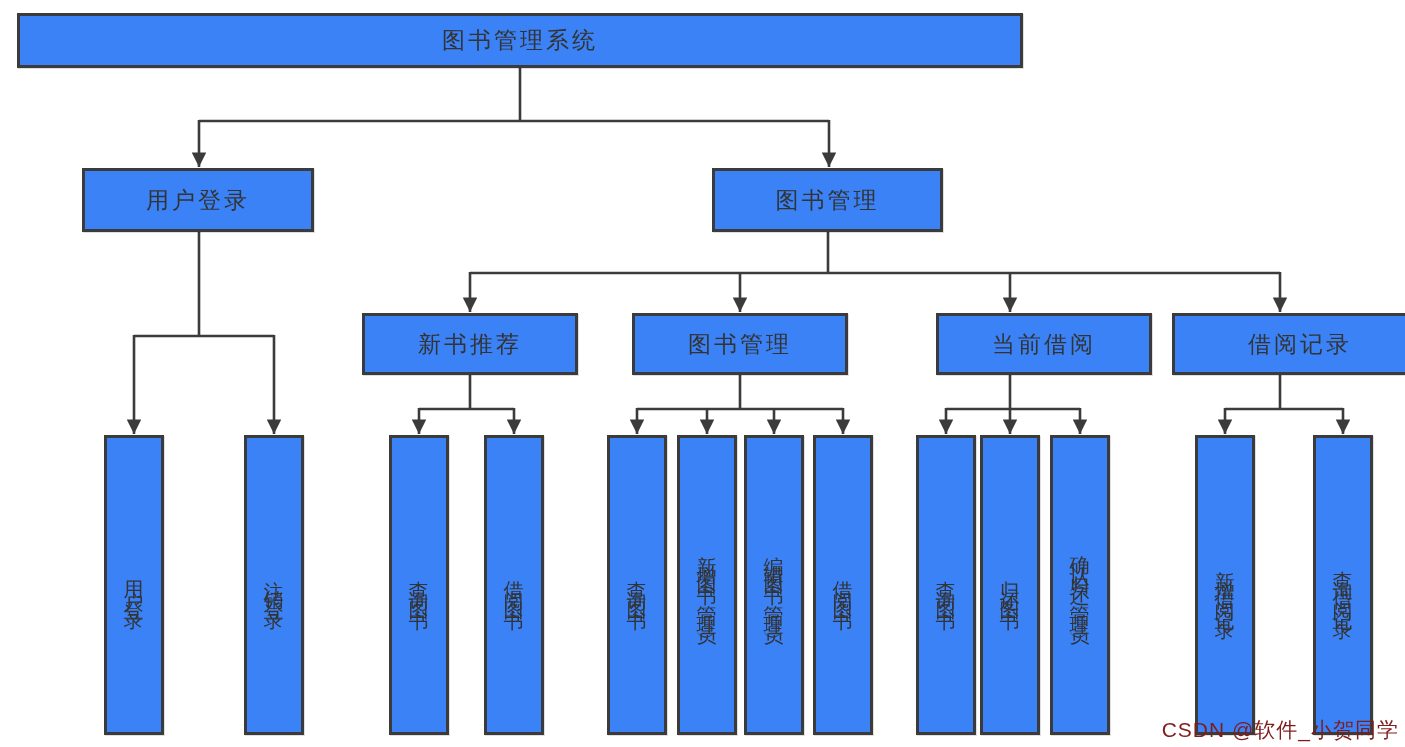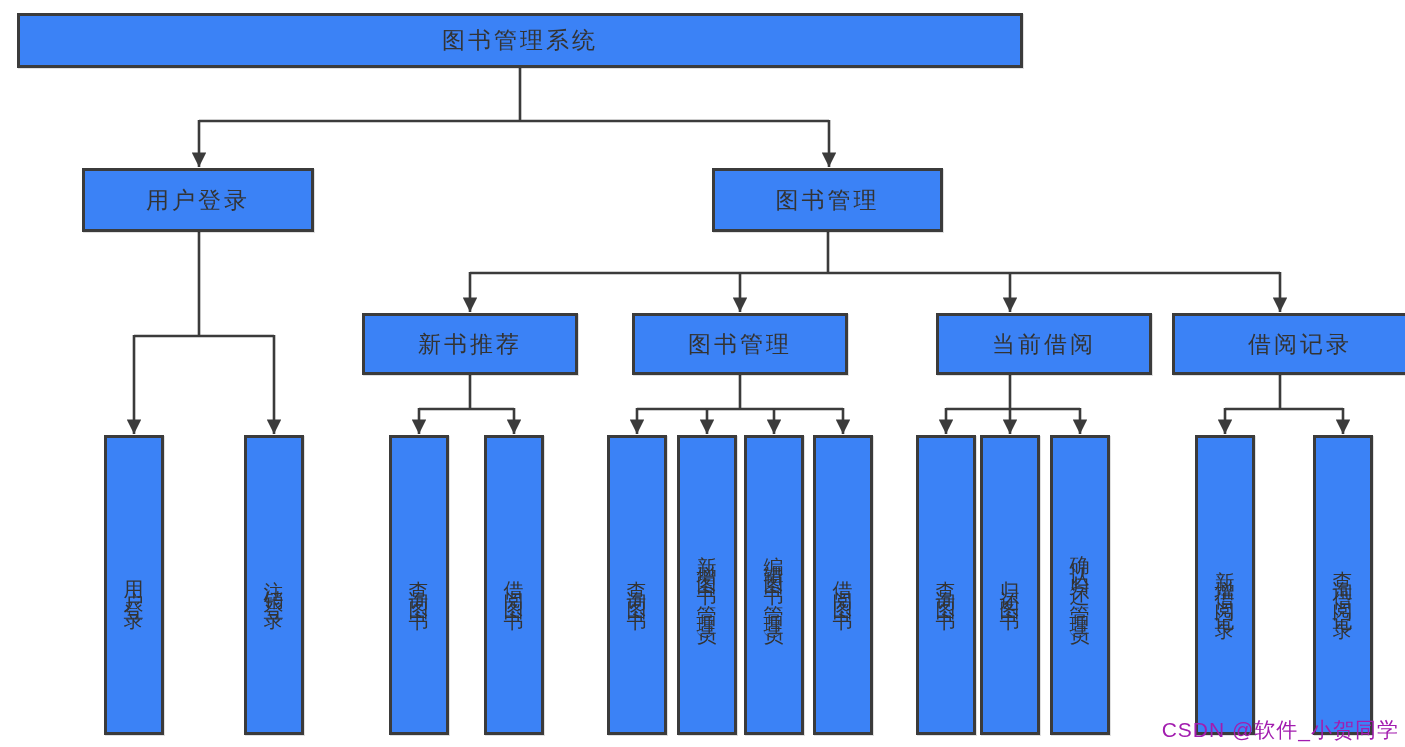--- a/index.html
+++ b/index.html
@@ -34,21 +34,21 @@
     font-size:20px;
     letter-spacing:10px;
     line-height:54px;
     white-space:nowrap;
   }
   .watermark{
     position:absolute;
     right:6px;
     bottom:3px;
     font-size:21px;
-    color:#a21caf;
+    color:#7f1d1d;
     letter-spacing:1px;
     z-index:3;
     white-space:nowrap;
   }
 </style>
 </head>
 <body>
 
 <div class="canvas">
 

